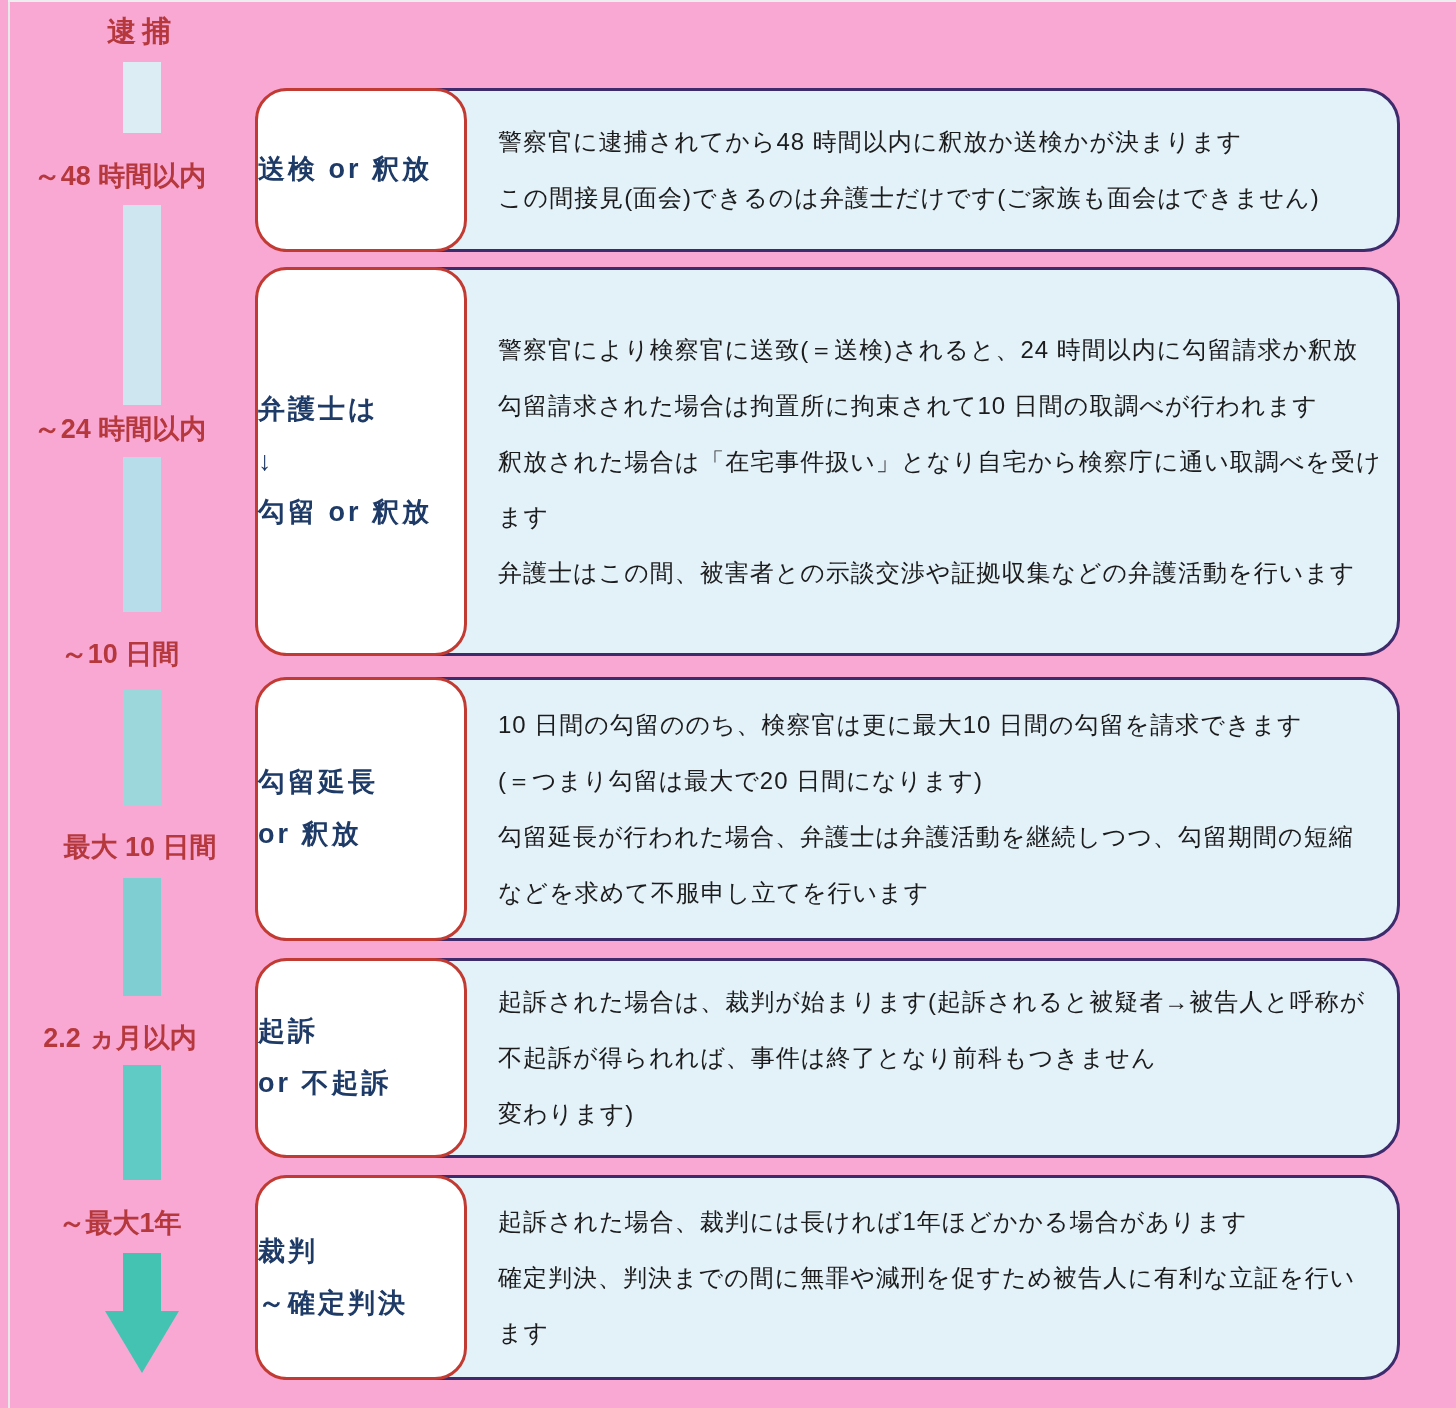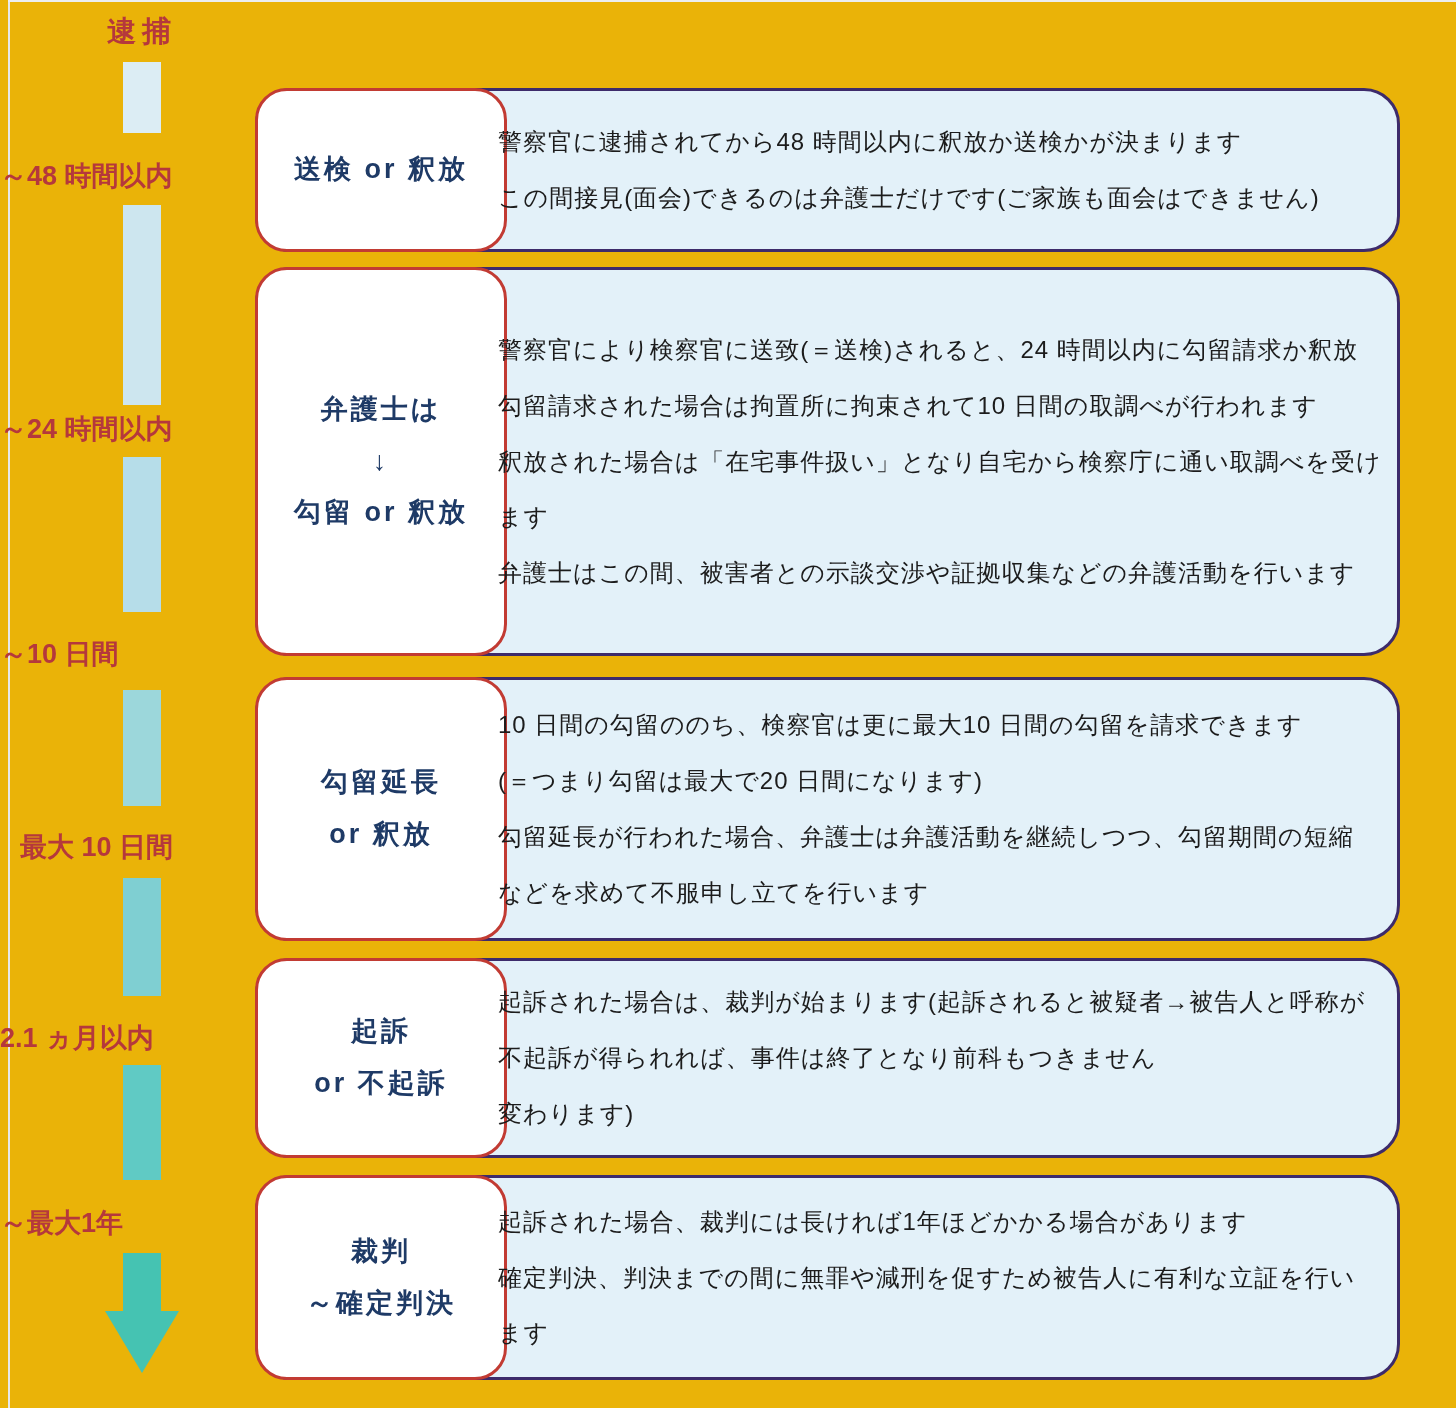--- a/index.html
+++ b/index.html
@@ -1,61 +1,61 @@
 <!DOCTYPE html>
 <html lang="ja"><head>
 <meta charset="utf-8">
 <style>
   html,body{margin:0;padding:0;background:#ffffff;}
   .page{
     position:relative;
     width:1456px;height:1408px;
-    background:#eab308;
+    background:#f9a8d4;
     font-family:"Liberation Sans","DejaVu Sans",sans-serif;
     overflow:hidden;
   }
   
   .edge-left{position:absolute;left:8px;top:0;width:2px;height:1408px;background:#e6e8ea;}
   .edge-top{position:absolute;left:8px;top:0;height:2px;width:1448px;background:#eceef0;}
 
   
   .tl-start{
     position:absolute;left:0;top:12px;width:284px;
     text-align:center;font-size:29px;font-weight:bold;color:#b5383c;
     letter-spacing:6px;
   }
   .tl-label{
     position:absolute;left:0;width:240px;
-    text-align:left;font-size:27px;font-weight:bold;color:#b5383c;
+    text-align:center;font-size:27px;font-weight:bold;color:#b5383c;
     white-space:nowrap;
   }
   .tl-seg{position:absolute;left:123px;width:38px;}
   .tl-head{
     position:absolute;left:105px;top:1311px;
     width:0;height:0;
     border-left:37px solid transparent;
     border-right:37px solid transparent;
     border-top:62px solid #45c3b2;
   }
 
   
   .stage{
     position:absolute;left:255px;width:1145px;
     background:#e3f1f9;
     border:3px solid #3d2b6b;
     border-radius:36px;
     box-sizing:border-box;
   }
   .stage-title-box{
-    position:absolute;left:-3px;top:-3px;bottom:-3px;width:252px;
+    position:absolute;left:-3px;top:-3px;bottom:-3px;width:212px;
     background:#ffffff;
     border:3px solid #c23b33;
     border-radius:32px;
     box-sizing:border-box;
-    display:flex;flex-direction:column;justify-content:center;align-items:center;
+    display:flex;flex-direction:column;justify-content:center;align-items:flex-start;
   }
   .stage-title-line{
     font-size:27px;font-weight:bold;color:#1e3a66;
     line-height:1.92;letter-spacing:3px;text-align:center;white-space:nowrap;
   }
   .stage-desc{
     position:absolute;left:240px;right:40px;top:0;bottom:0;
     display:flex;flex-direction:column;justify-content:center;
   }
   .desc-line{
@@ -80,21 +80,21 @@
     <div class="tl-seg" style="top: 205px; height: 200px; background: rgb(205, 230, 239);"></div>
     <div class="tl-label" style="top:411px;">～24 時間以内</div>
 
     <div class="tl-seg" style="top: 457px; height: 155px; background: rgb(182, 221, 233);"></div>
     <div class="tl-label" style="top:636px;">～10 日間</div>
 
     <div class="tl-seg" style="top: 690px; height: 116px; background: rgb(156, 215, 219);"></div>
     <div class="tl-label" style="top:829px;margin-left:20px;">最大 10 日間</div>
 
     <div class="tl-seg" style="top: 878px; height: 118px; background: rgb(127, 207, 210);"></div>
-    <div class="tl-label" style="top:1020px;">2.1 ヵ月以内</div>
+    <div class="tl-label" style="top:1020px;">2.2 ヵ月以内</div>
 
     <div class="tl-seg" style="top: 1065px; height: 115px; background: rgb(96, 202, 196);"></div>
     <div class="tl-label" style="top:1205px;">～最大1年</div>
 
     <div class="tl-seg" style="top: 1253px; height: 58px; background: rgb(69, 195, 178);"></div>
     <div class="tl-head" style="border-top-color: rgb(69, 195, 178);"></div>
   </div>
 
   <div class="stage" style="top:88px;height:164px;">
     <div class="stage-title-box">

